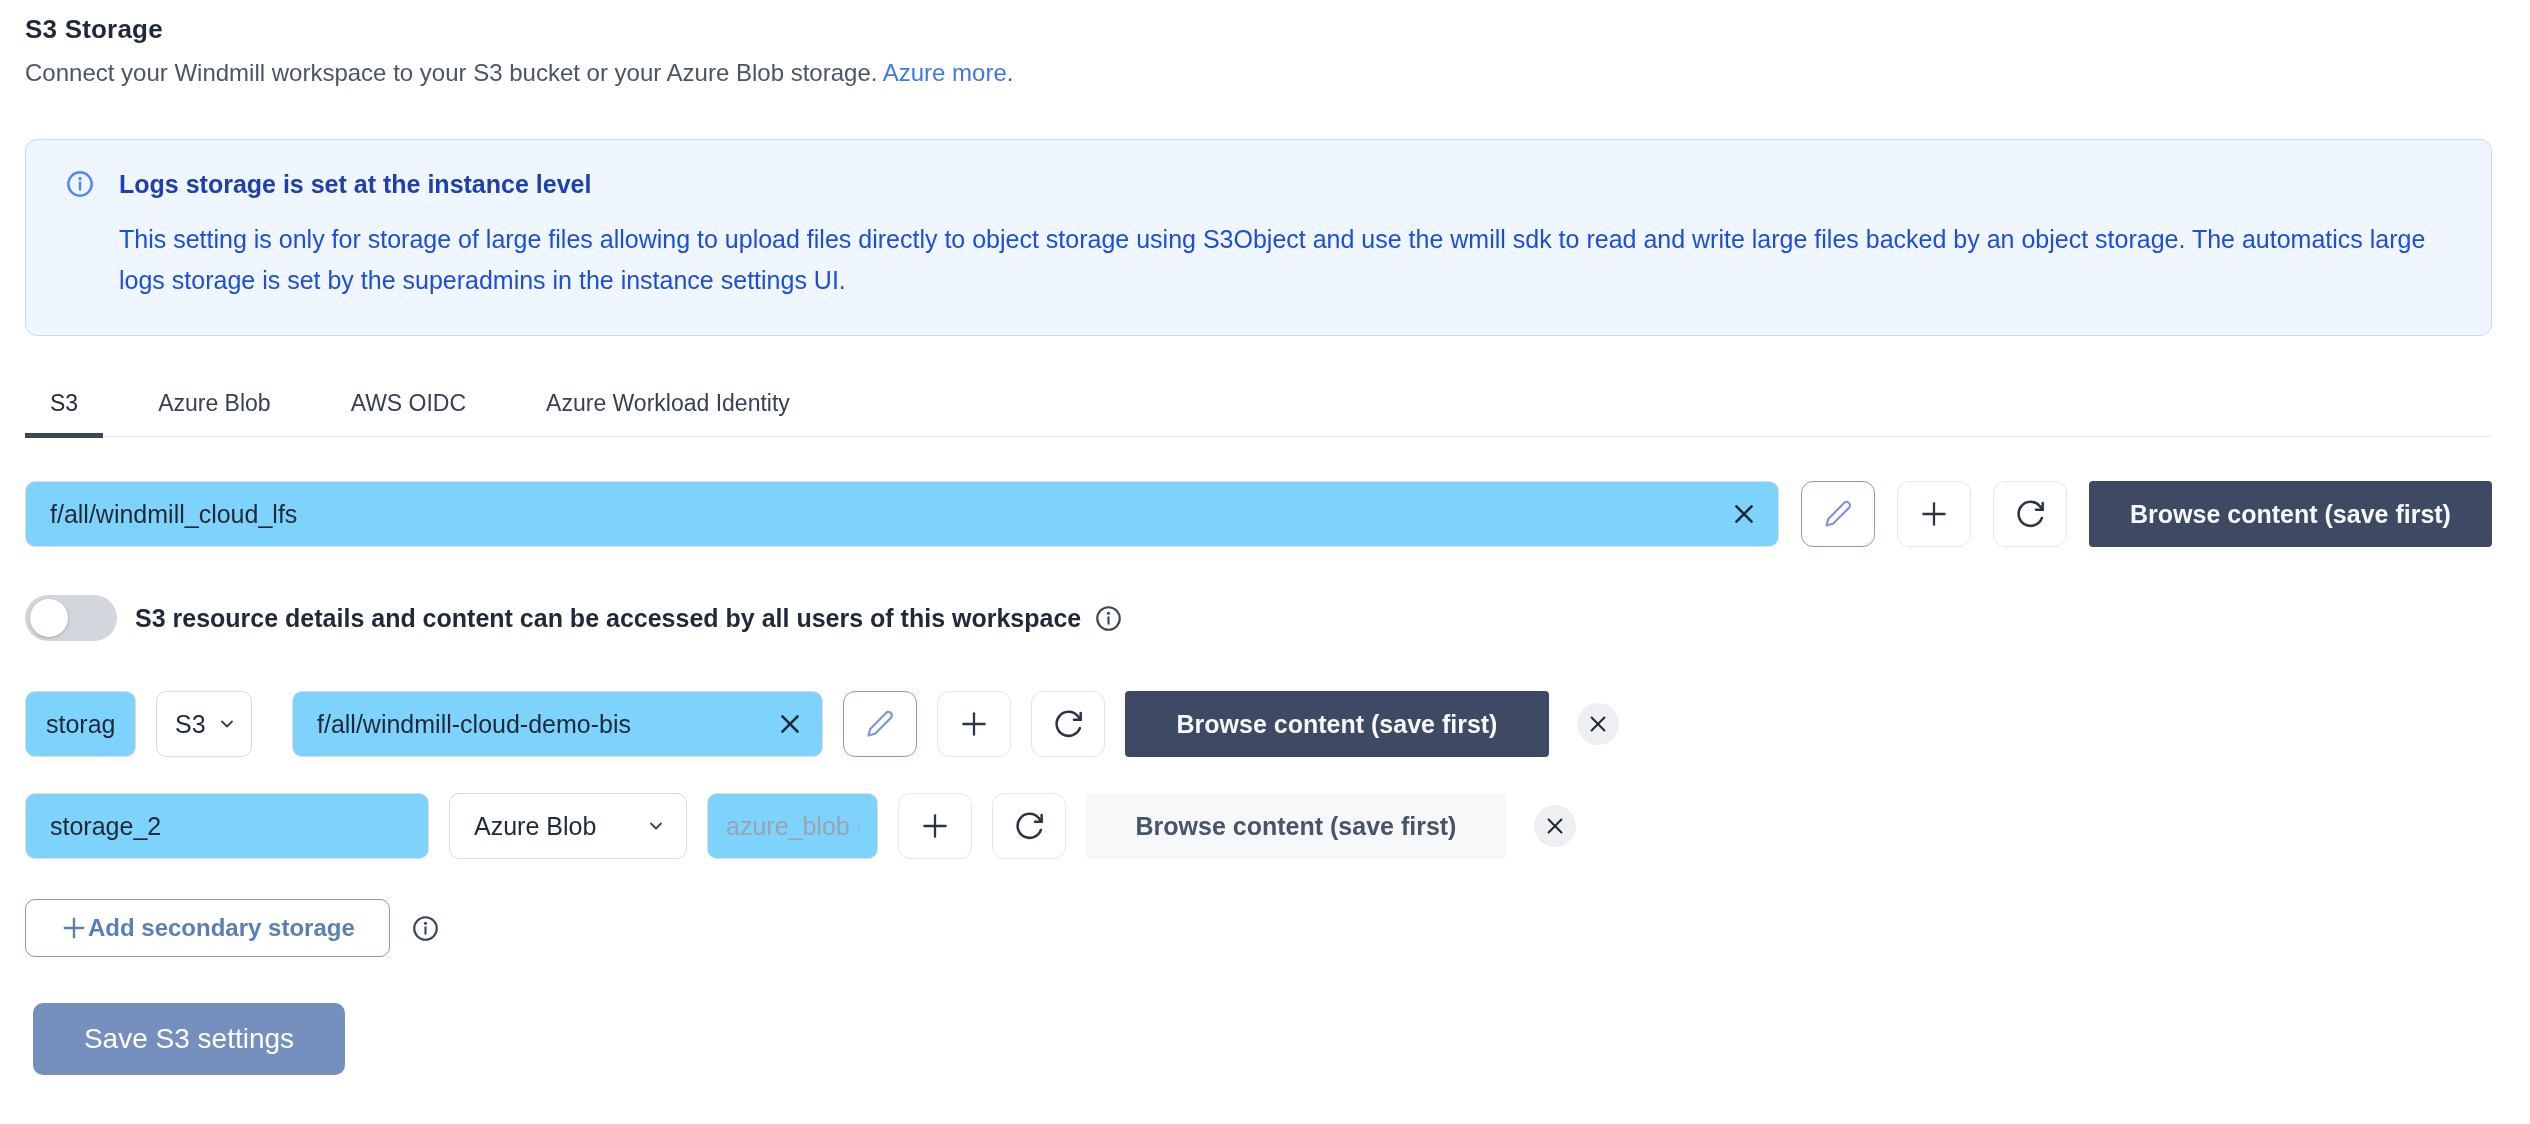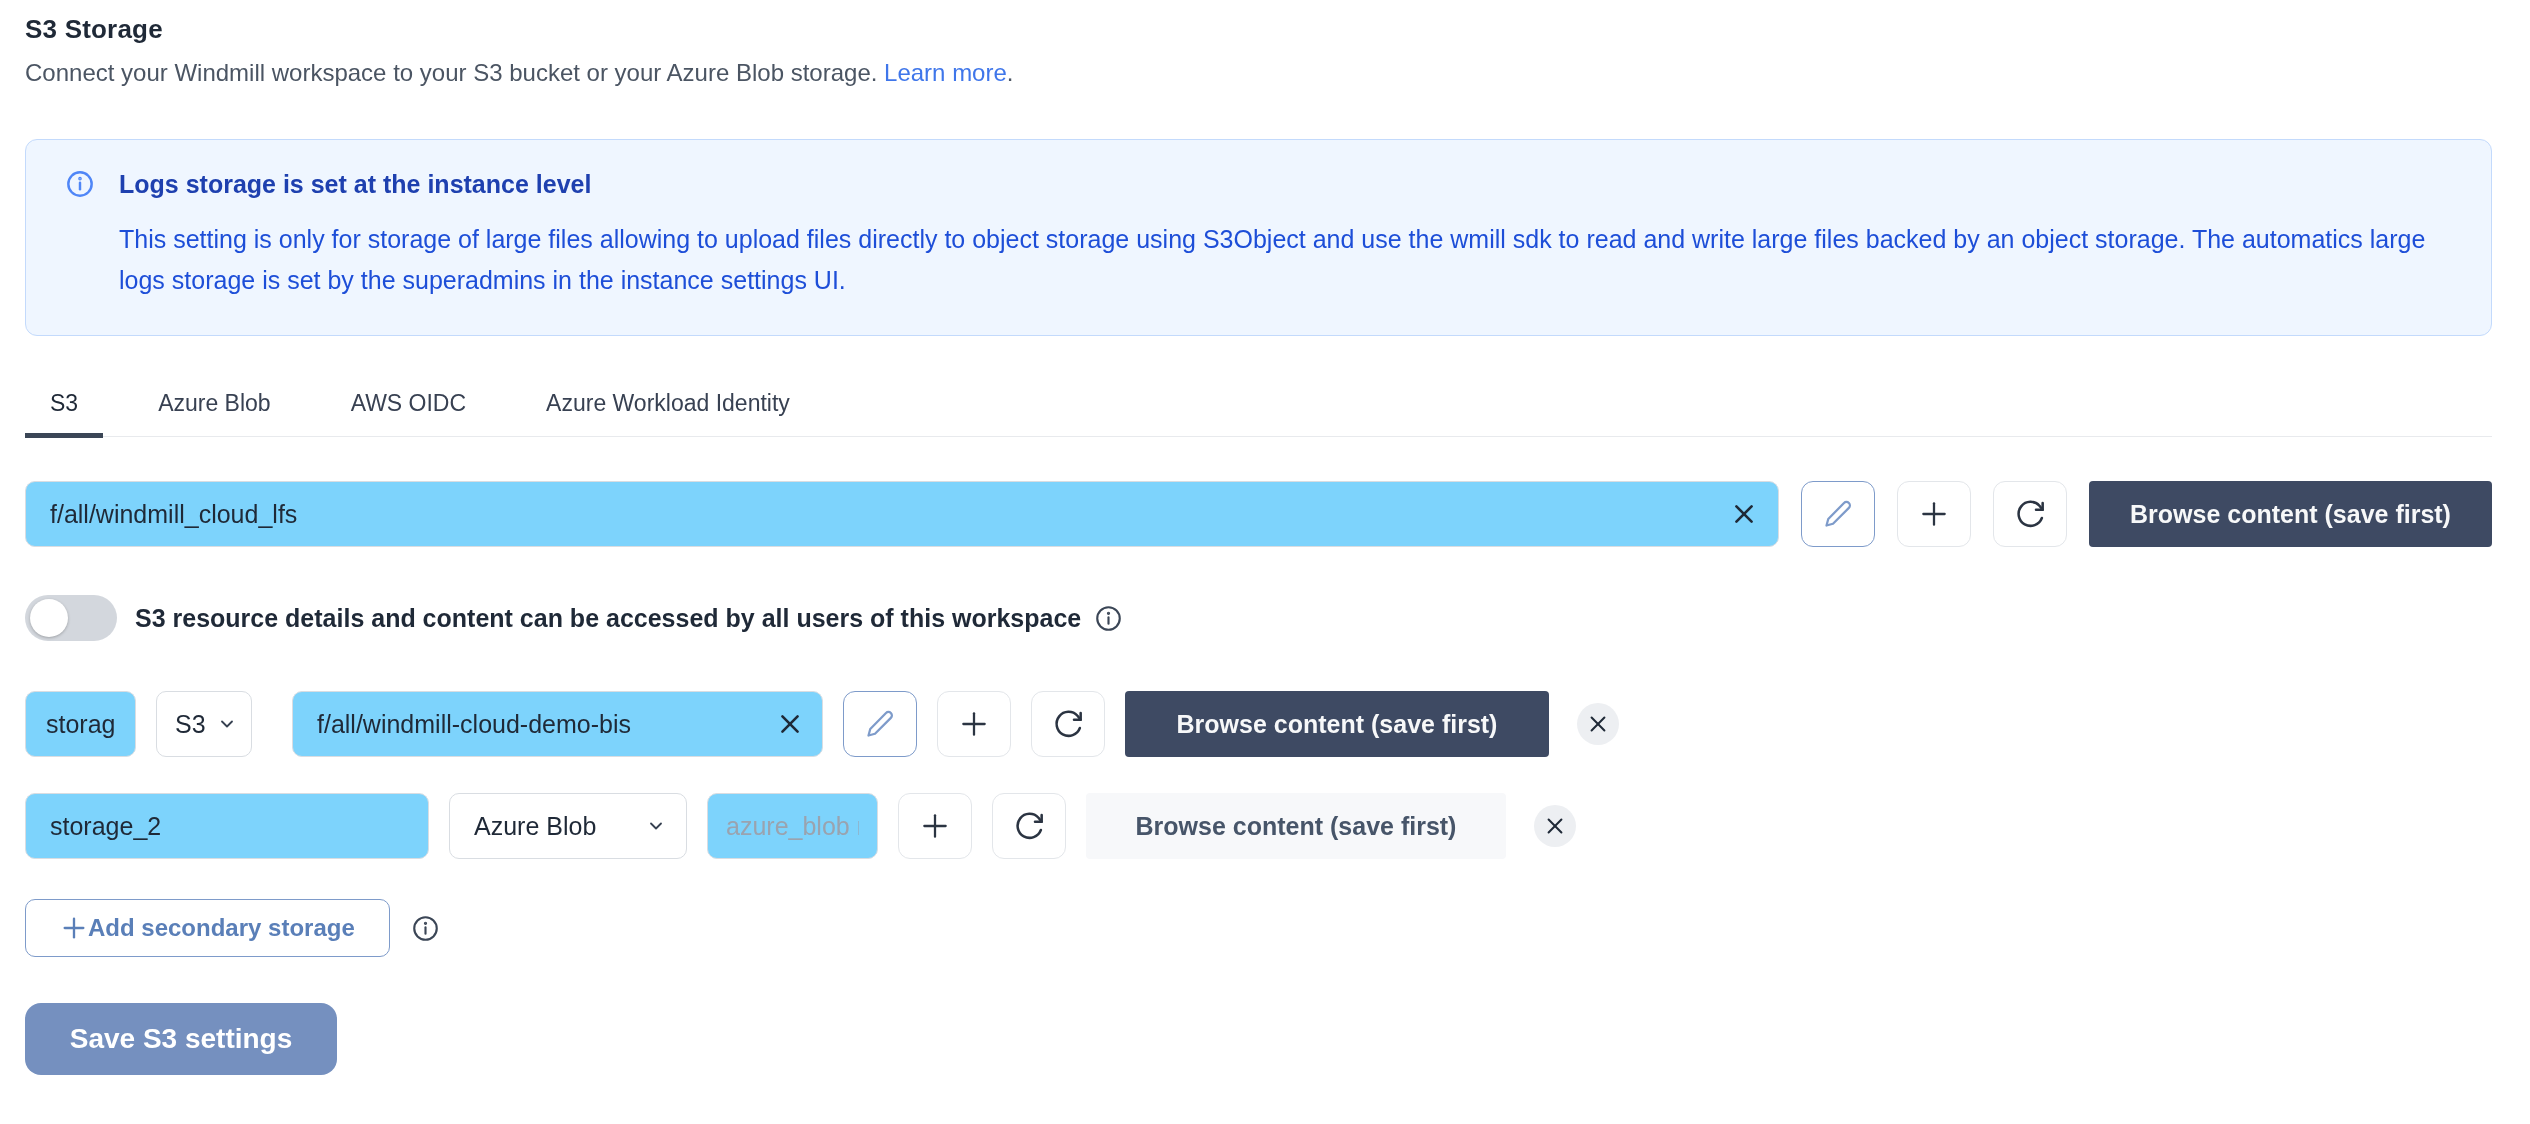--- a/index.html
+++ b/index.html
@@ -54,36 +54,36 @@
   .toggle .knob { position: absolute; left: 5px; top: 4px; width: 38px; height: 38px;
     border-radius: 50%; background: #fff; box-shadow: 0 1px 3px rgba(0,0,0,.25); }
   .toggle-label { margin-left: 18px; font-size: 25px; font-weight: 700; color: #1f2937; }
 
   .info-sm { width: 27px; height: 27px; margin-left: 14px; cursor: pointer; flex: none; }
 
   .add-btn { margin-top: 40px; height: 58px; border-radius: 10px; background: #fff;
     border: 1.5px solid #7e9bca; color: #5a7fb8; font-size: 24px; font-weight: 700;
     display: inline-flex; align-items: center; padding: 0 34px; cursor: pointer;
     font-family: "Liberation Sans", sans-serif; }
-  .save-btn { margin-top: 46px; width: 312px; height: 72px; border-radius: 16px;
-    background: #7590bf; color: #ffffff; font-size: 28px; font-weight: 700; border: none;
-    cursor: pointer; font-family: "Liberation Sans", sans-serif; }
+  .save-btn { margin-top: 46px; width: 312px; height: 72px; border-radius: 10px;
+    background: #7590bf; color: #ffffff; font-size: 28px; font-weight: 400; border: none;
+    cursor: pointer; font-family: "Liberation Sans", sans-serif; margin-left: 8px; }
 
   svg { display: block; }
 </style>
 </head>
 <body>
 
 <div class="container">
 
   <h1 class="page-title">S3 Storage</h1>
 
   <div class="subtitle">
     <span>Connect your Windmill workspace to your S3 bucket or your Azure Blob storage.</span>
-    <a>Learn more</a><span>.</span>
+    <a>Azure more</a><span>.</span>
   </div>
 
   <div class="banner">
     <div class="banner-head">
       <svg class="info-circle" viewBox="0 0 24 24" fill="none" stroke="#4f86f7" stroke-width="2.1" stroke-linecap="round">
         <circle cx="12" cy="12" r="10"></circle>
         <line x1="12" y1="11" x2="12" y2="16.6"></line>
         <circle cx="12" cy="7.4" r="0.5" fill="#4f86f7"></circle>
       </svg>
       <div class="banner-title">Logs storage is set at the instance level</div>

